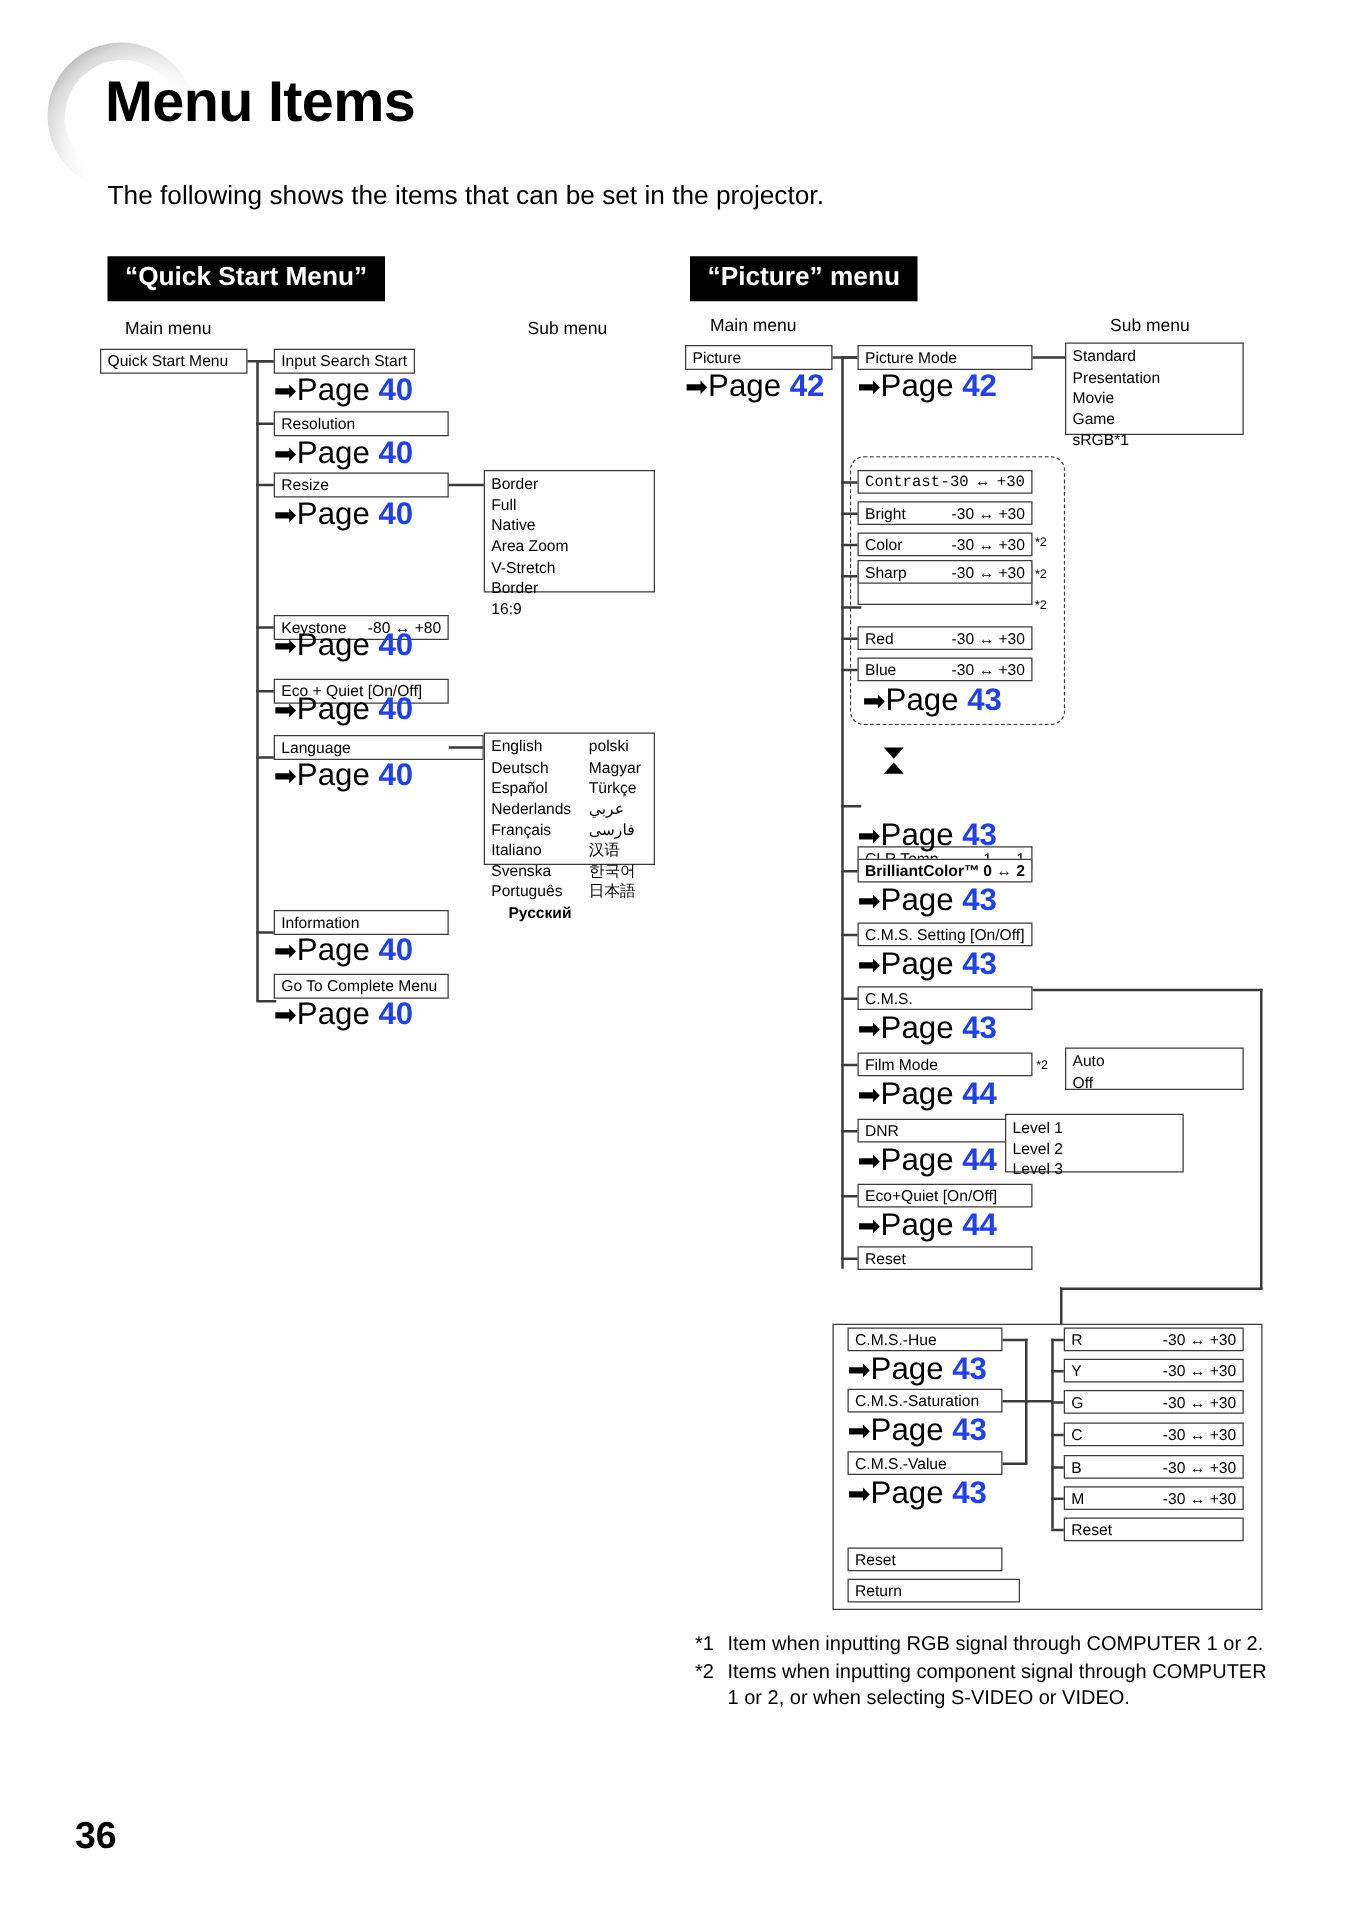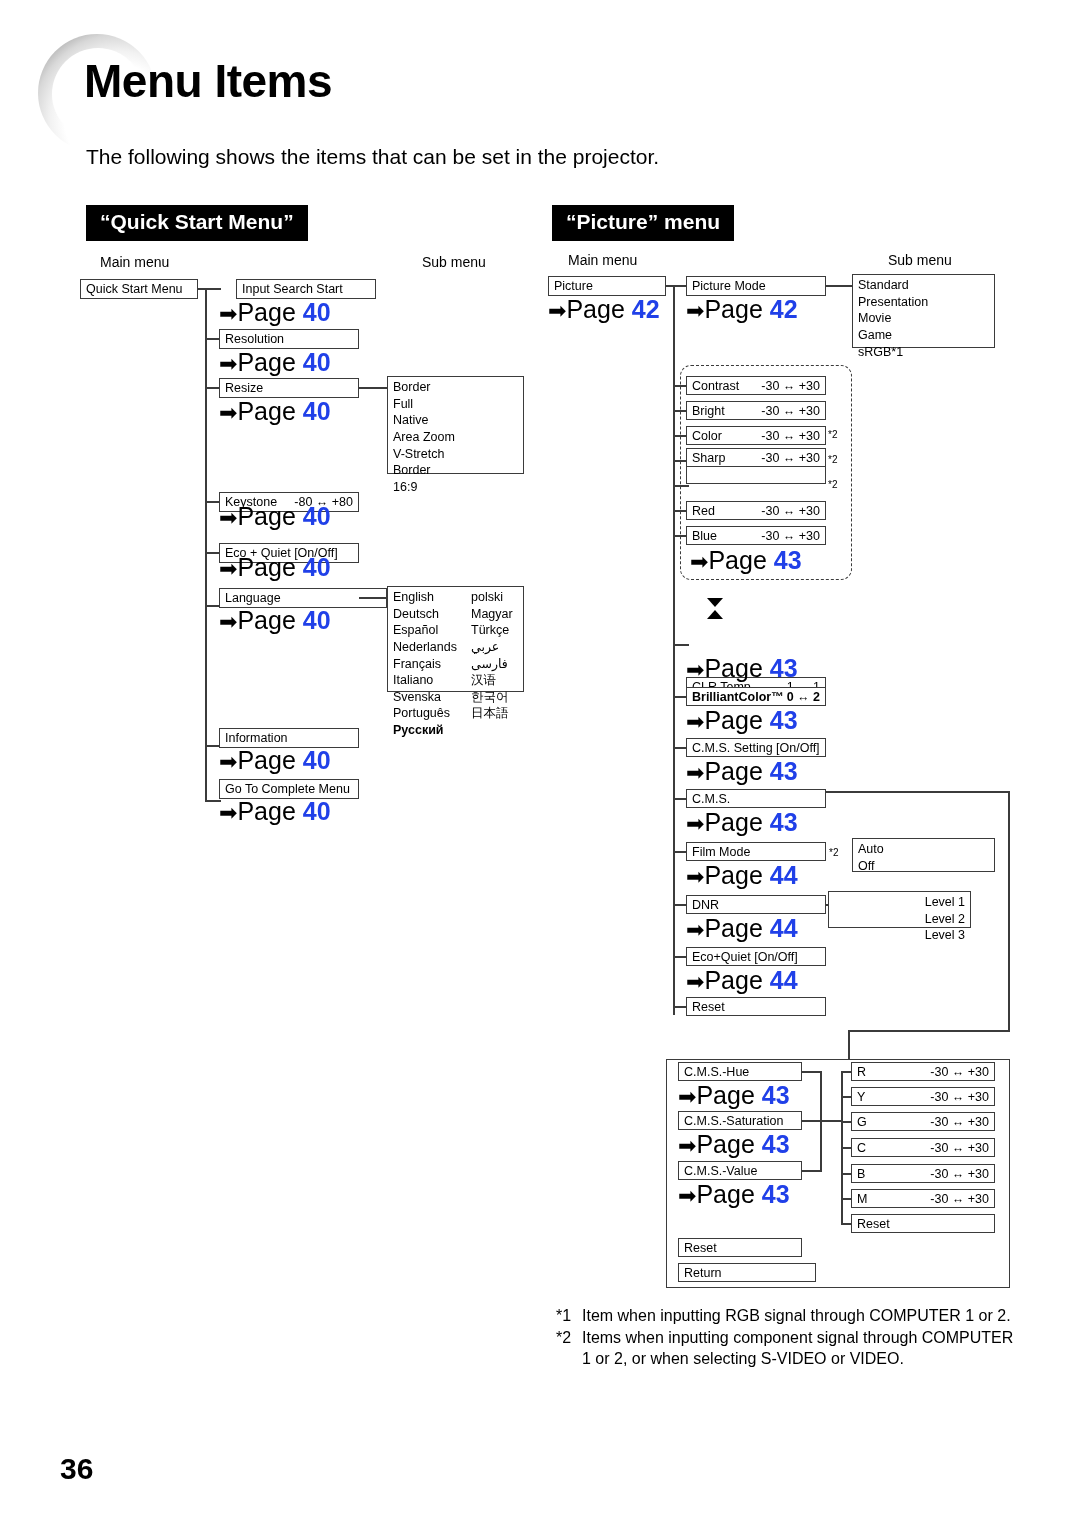--- a/index.html
+++ b/index.html
@@ -90,21 +90,21 @@
 
 <div class="abs box" style="left:80px;top:279px;width:118px;height:20px;">
   <span>Quick Start Menu</span>
 </div>
 
 <div class="abs ln hl" style="left:198px;top:288px;width:22px;"></div>
 
 <div class="abs ln vl" style="left:205px;top:288px;height:513px;"></div>
 
 <div class="abs ln hl" style="left:205px;top:288px;width:16px;"></div>
-<div class="abs box" style="left:236px;top:279px;width:140px;height:20px;">
+<div class="abs box" style="left:219px;top:279px;width:113px;height:20px;">
   <span>Input Search Start</span>
 </div>
 <div class="abs pagelink" style="left:219px;top:300px;">
   <span class="arr">➡</span>Page <span class="num">40</span>
 </div>
 
 <div class="abs ln hl" style="left:205px;top:338px;width:16px;"></div>
 <div class="abs box" style="left:219px;top:329px;width:140px;height:20px;">
   <span>Resolution</span>
 </div>
@@ -184,21 +184,21 @@
     </div>
   <div class="two">
       <span class="c1">Svenska</span>
       <span>한국어</span>
     </div>
   <div class="two">
       <span class="c1">Português</span>
       <span>日本語</span>
     </div>
   <div class="two">
-      <span class="c1" style="font-weight:bold;">Русский</span>
+      <span class="c1" style="font-weight:bold;text-align:center;">Русский</span>
     </div>
 </div>
 
 <div class="abs ln hl" style="left:205px;top:745px;width:16px;"></div>
 <div class="abs box" style="left:219px;top:728px;width:140px;height:20px;">
   <span>Information</span>
 </div>
 <div class="abs pagelink" style="left:219px;top:748px;">
   <span class="arr">➡</span>Page <span class="num">40</span>
 </div>
@@ -232,21 +232,21 @@
   <div>Standard</div>
   <div>Presentation</div>
   <div>Movie</div>
   <div>Game</div>
   <div>sRGB*1</div>
 </div>
 
 <div class="abs dashbox" style="left:680px;top:365px;width:172px;height:215px;"></div>
 
 <div class="abs ln hl" style="left:673px;top:385px;width:16px;"></div>
-<div class="abs box" style="left:686px;top:376px;width:140px;height:19px;">
+<div class="abs box" style="left:686px;top:376px;width:140px;height:19px;font-family:Liberation Mono, monospace;">
   <div class="row">
       <span>Contrast</span>
       <span class="rng">-30 ↔ +30</span>
     </div>
 </div>
 
 <div class="abs ln hl" style="left:673px;top:410px;width:16px;"></div>
 <div class="abs box" style="left:686px;top:401px;width:140px;height:19px;">
   <div class="row">
       <span>Bright</span>
@@ -361,21 +361,21 @@
 </div>
 
 <div class="abs ln hl" style="left:673px;top:904px;width:16px;"></div>
 <div class="abs box" style="left:686px;top:895px;width:140px;height:19px;">
   <span>DNR</span>
 </div>
 <div class="abs pagelink" style="left:686px;top:916px;">
   <span class="arr">➡</span>Page <span class="num">44</span>
 </div>
 <div class="abs ln hl" style="left:826px;top:904px;width:27px;"></div>
-<div class="abs box listbox" style="left:828px;top:891px;width:143px;height:37px;text-align:right;">
+<div class="abs box listbox" style="left:804px;top:891px;width:143px;height:47px;">
   <div>Level 1</div>
   <div>Level 2</div>
   <div>Level 3</div>
 </div>
 
 <div class="abs ln hl" style="left:673px;top:956px;width:16px;"></div>
 <div class="abs box" style="left:686px;top:947px;width:140px;height:19px;">
   <span>Eco+Quiet [On/Off]</span>
 </div>
 <div class="abs pagelink" style="left:686px;top:968px;">

